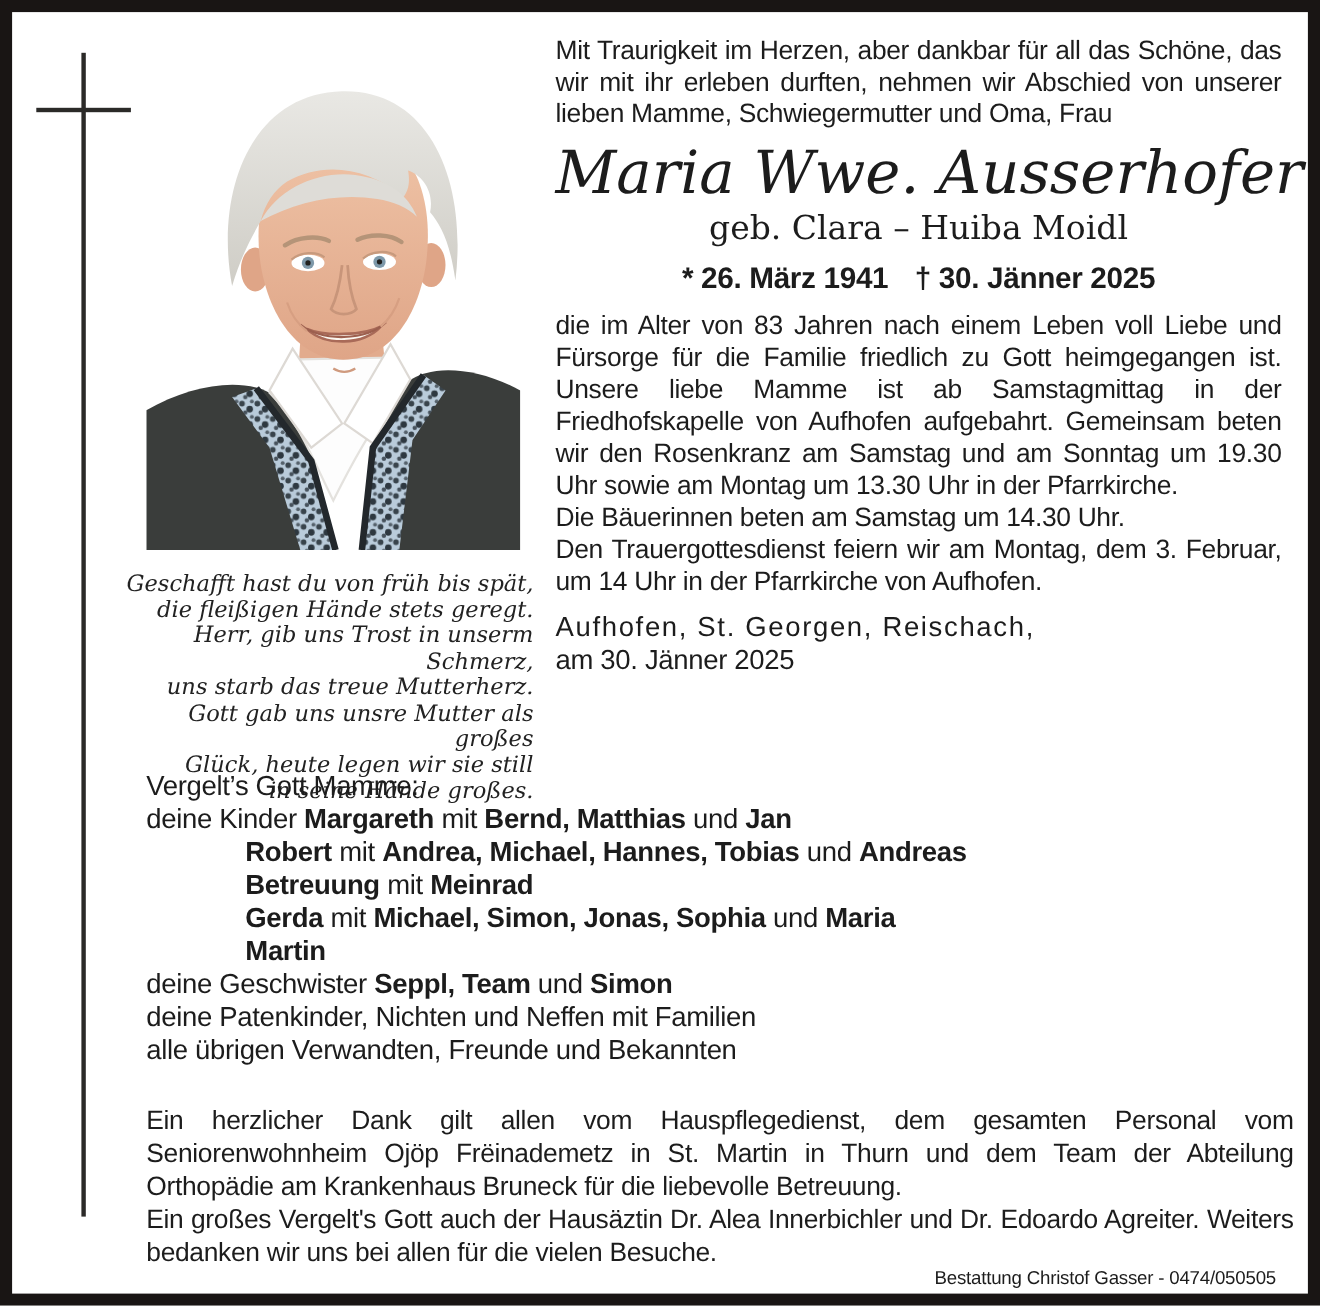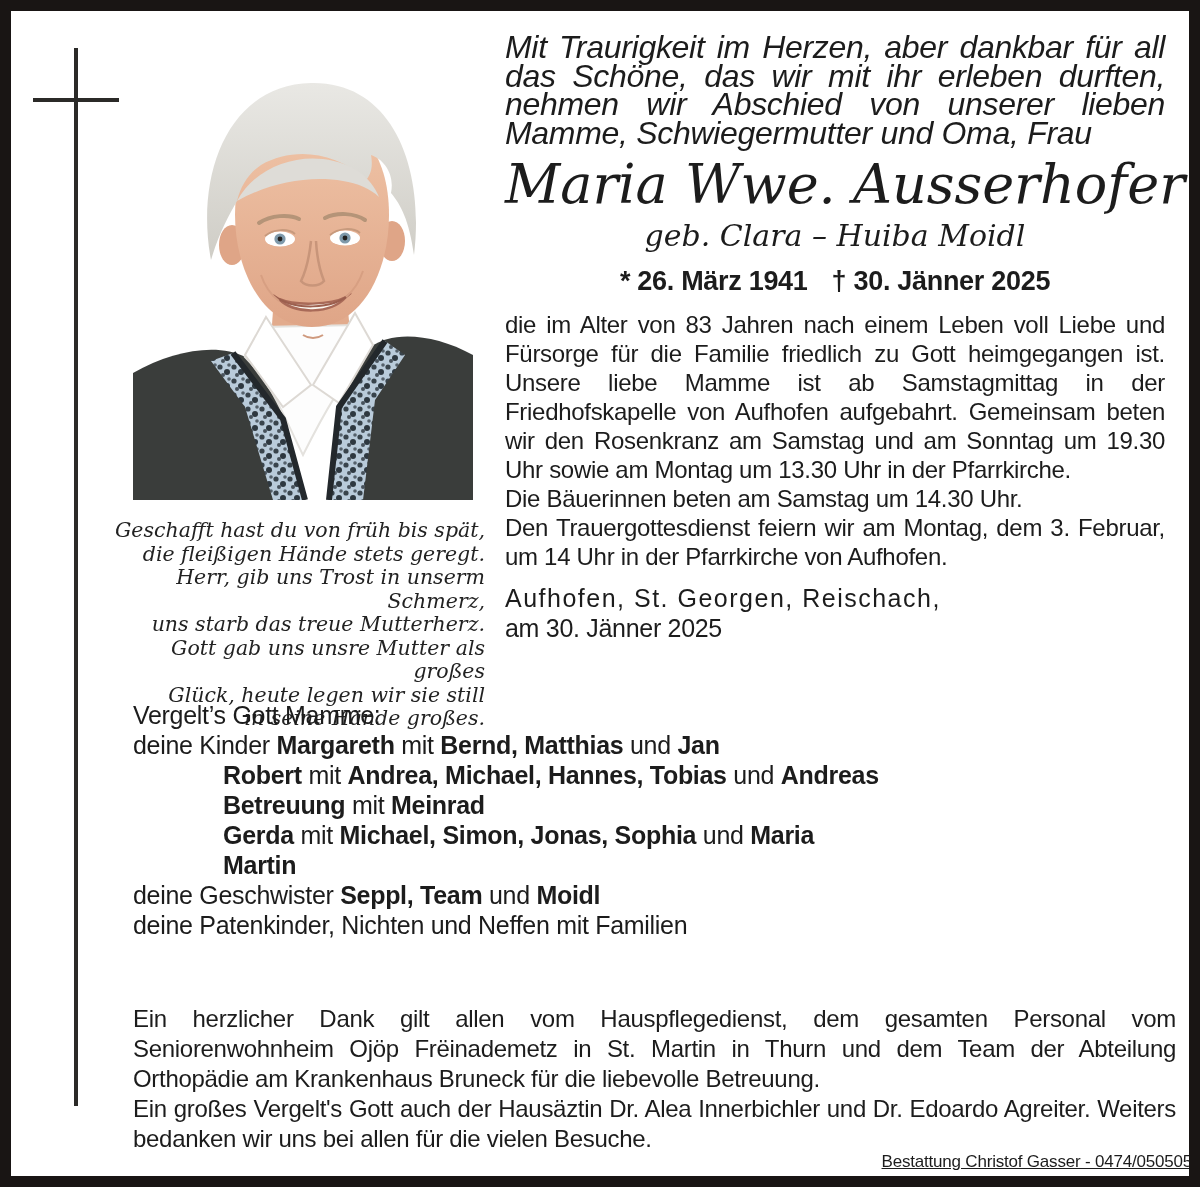--- a/index.html
+++ b/index.html
@@ -29,35 +29,34 @@
     text-align:right;
     font-family:"DejaVu Serif", serif;
     font-style:italic;
     font-size:20.5px; line-height:23.5px;
     color:#222;
   }
 
   
   .right-col { position:absolute; left:494px; top:9px; width:660px; }
   .intro {
-    font-size:32px; line-height:28.5px; letter-spacing:-0.3px;
-    text-align:justify; margin:13px 0 0 0;font-style:italic;
+    font-size:24px; line-height:28.5px; letter-spacing:-0.3px;
+    text-align:justify; margin:13px 0 0 0;
   }
   .name {
     margin-top:6px;
     text-align:center;
     font-family:"DejaVu Serif", serif;
     font-style:italic; font-weight:500;
     font-size:54px; line-height:64px;
     white-space:nowrap;
   }
   .maiden {
     text-align:center;
     font-family:"DejaVu Serif", serif;
-    font-style:italic;
     font-size:30px; line-height:38px;
   }
   .dates {
     margin-top:10px;
     display:flex; justify-content:center; gap:24px;
     font-weight:bold; font-size:27px; line-height:32px; letter-spacing:-0.3px;
   }
   .body-par {
     font-size:24px; line-height:29px; letter-spacing:-0.3px;
     text-align:justify; margin:13px 0 0 0;
@@ -74,22 +73,22 @@
   .fam-line { white-space:nowrap; }
   .fam-line.indent { margin-left:90px; }
   .fam-line .b { font-weight:bold; }
 
   
   .thanks { position:absolute; left:122px; top:993px; width:1043px; font-size:24px; line-height:30px; letter-spacing:-0.3px; text-align:justify; }
   .thanks p { margin:0; }
 
   
   .credit {
-    position:absolute; left:138px; top:1141px; width:1043px;
-    text-align:right; font-size:17px; line-height:20px; letter-spacing:-0.2px;text-decoration:underline;
+    position:absolute; left:106px; top:1141px; width:1043px;
+    text-align:right; font-size:17px; line-height:20px; letter-spacing:-0.2px;
   }
 </style>
 </head>
 <body>
 
 <div class="page">
 
   <div class="cross-v"></div>
   <div class="cross-h"></div>
 
@@ -188,22 +187,23 @@
   </div>
 
   <div class="family">
     <div class="fam-line">Vergelt’s Gott Mamme:</div>
     <div>
         <div class="fam-line"><span>deine Kinder </span><span class="b">Margareth</span><span> mit </span><span class="b">Bernd, Matthias</span><span> und </span><span class="b">Jan</span></div>
         <div class="fam-line indent"><span class="b">Robert</span><span> mit </span><span class="b">Andrea, Michael, Hannes, Tobias</span><span> und </span><span class="b">Andreas</span></div>
         <div class="fam-line indent"><span class="b">Betreuung</span><span> mit </span><span class="b">Meinrad</span></div>
         <div class="fam-line indent"><span class="b">Gerda</span><span> mit </span><span class="b">Michael, Simon, Jonas, Sophia</span><span> und </span><span class="b">Maria</span></div>
         <div class="fam-line indent"><span class="b">Martin</span></div>
-        <div class="fam-line"><span>deine Geschwister </span><span class="b">Seppl, Team</span><span> und </span><span class="b">Moidl</span></div>
+        <div class="fam-line"><span>deine Geschwister </span><span class="b">Seppl, Team</span><span> und </span><span class="b">Simon</span></div>
         <div class="fam-line"><span>deine Patenkinder, Nichten und Neffen mit Familien</span></div>
+        <div class="fam-line"><span>alle übrigen Verwandten, Freunde und Bekannten</span></div>
       </div>
   </div>
 
   <div class="thanks">
     <p>Ein herzlicher Dank gilt allen vom Hauspflegedienst, dem gesamten Personal vom Seniorenwohnheim Ojöp Frëinademetz in St. Martin in Thurn und dem Team der Abteilung Orthopädie am Krankenhaus Bruneck für die liebevolle Betreuung.</p>
     <p>Ein großes Vergelt's Gott auch der Hausäztin Dr. Alea Innerbichler und Dr. Edoardo Agreiter. Weiters bedanken wir uns bei allen für die vielen Besuche.</p>
   </div>
 
   <div class="credit">Bestattung Christof Gasser - 0474/050505</div>
 

